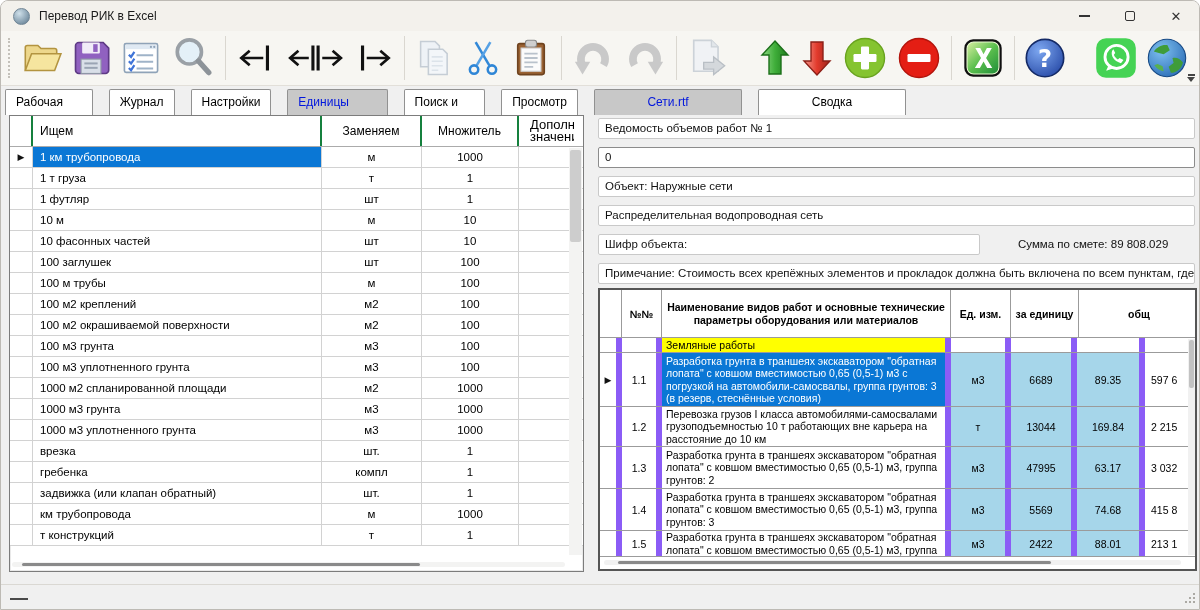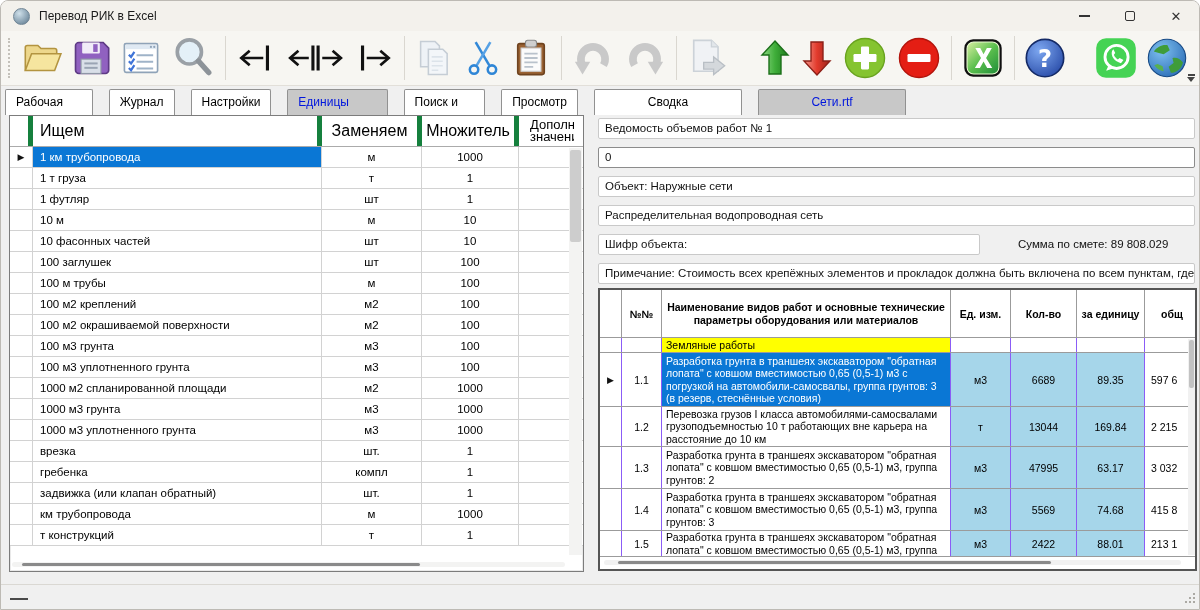--- a/index.html
+++ b/index.html
@@ -40,21 +40,21 @@
   .left-tab-bar{left:4px;top:3px;}
   .right-tab-bar{left:0;top:3px;}
   .tab{background:#fff;border:1px solid #919191;border-bottom:none;height:26px;line-height:25px;
     padding:0 10px;font-size:12px;margin-right:16px;border-radius:2px 2px 0 0;color:#000;}
   .tab.sel-tab{background:#c8c8c8;color:#0016dd;}
   .tab.wide{width:148px;text-align:center;padding:0;}
   
   .lt-frame{position:absolute;left:8px;top:29px;width:575px;height:457px;background:#fff;
     border:1px solid #7c7c7c;box-shadow:inset 0 0 0 1px #e9e9e9;}
   .lt-header{display:flex;height:31px;border-bottom:1px solid #ababab;background:#fff;}
-  .lh{font-size:16px;display:flex;align-items:center;padding:0 8px;border-right:5px solid #15803d;overflow:hidden;}
+  .lh{font-size:12px;display:flex;align-items:center;padding:0 8px;border-right:2px solid #15803d;overflow:hidden;}
   .lt-body{position:relative;}
   .lrow{display:flex;height:21px;border-bottom:1px solid #d2d2d2;background:#fff;}
   .lc{font-size:11.5px;display:flex;align-items:center;border-right:1px solid #d2d2d2;overflow:hidden;white-space:nowrap;}
   .col-m{width:23px;flex:0 0 auto;justify-content:center;}
   .col-f{width:289px;flex:0 0 auto;padding:0 7px;}
   .col-r{width:100px;flex:0 0 auto;justify-content:center;}
   .col-x{width:97px;flex:0 0 auto;justify-content:center;}
   .col-e{width:48px;flex:0 0 auto;border-right:none;}
   .lh.col-e{font-size:13px;line-height:12px;padding:0 4px;white-space:normal;margin-left:7px;}
   .selcell{background:#0a77d5;color:#fff;}
@@ -67,21 +67,21 @@
   .fieldbox{position:absolute;height:21px;background:#fff;border:1px solid #c9c9c9;border-radius:2px;
     font-size:11.5px;line-height:19px;padding:0 6px;overflow:hidden;white-space:nowrap;color:#111;}
   .fieldbox.strong{border-color:#8c8c8c;}
   .sum-label{position:absolute;font-size:11.5px;line-height:21px;color:#111;white-space:nowrap;}
   
   .rt-frame{position:absolute;left:4px;top:202px;width:599px;height:283px;background:#fff;border:2px solid #555;}
   .rt-header{display:flex;height:48px;border-bottom:1px solid #9b9b9b;background:#fff;}
   .rh{font-size:10.5px;font-weight:bold;display:flex;align-items:center;justify-content:center;text-align:center;
      border-right:1px solid #9b9b9b;overflow:hidden;line-height:12px;padding:0 2px;}
   .rrow{display:flex;border-bottom:1px solid #9b9b9b;background:#fff;}
-  .rc{border-right:1px solid #8b5cf6;overflow:hidden;font-size:10.5px;display:flex;align-items:center;}
+  .rc{border-right:6px solid #8b5cf6;overflow:hidden;font-size:10.5px;display:flex;align-items:center;}
   .rcol-m{width:22px;flex:0 0 auto;justify-content:center;}
   .rcol-n{width:40px;flex:0 0 auto;justify-content:center;}
   .rcol-name{width:289px;flex:0 0 auto;padding:1px 4px;line-height:12.5px;align-items:center;}
   .rcol-name .inner{display:block;width:100%;}
   .rcol-u{width:60px;flex:0 0 auto;justify-content:center;}
   .rcol-q{width:66px;flex:0 0 auto;justify-content:center;}
   .rcol-p{width:68px;flex:0 0 auto;justify-content:center;}
   .rcol-t{flex:1 1 auto;border-right:none;padding-left:6px;white-space:nowrap;}
   .bluecell{background:#a6d6ea;}
   .yellowcell{background:#ffff00;}
@@ -522,39 +522,38 @@
           <div class="lt-vthumb"></div>
         </div>
         <div class="lt-hscroll">
           <div class="lt-hthumb"></div>
         </div>
       </div>
     </div>
 
     <div class="right-panel">
       <div class="tab-bar right-tab-bar">
+          <div class="tab sel-tab wide">Сети.rtf</div>
           <div class="tab wide">Сводка</div>
-          <div class="tab sel-tab wide">Сети.rtf</div>
         </div>
 
       <div class="fieldbox" style="left:4px;top:32px;width:597px;">Ведомость объемов работ № 1</div>
       <div class="fieldbox strong" style="left:4px;top:61px;width:597px;">0</div>
       <div class="fieldbox" style="left:4px;top:119px;width:597px;">Распределительная водопроводная сеть</div>
       <div class="fieldbox" style="left:4px;top:90px;width:597px;">Объект: Наружные сети</div>
       <div class="fieldbox" style="left:4px;top:148px;width:382px;">Шифр объекта:</div>
       <div class="sum-label" style="left:424px;top:148px;">Сумма по смете: 89 808.029</div>
       <div class="fieldbox" style="left:4px;top:177px;width:597px;">Примечание: Стоимость всех крепёжных элементов и прокладок должна быть включена по всем пунктам, где требу</div>
 
       <div class="rt-frame">
         <div class="rt-header">
           <div class="rh rcol-m"></div>
           <div class="rh rcol-n">№№</div>
           <div class="rh rcol-name">Наименование видов работ и основные технические параметры оборудования или материалов</div>
           <div class="rh rcol-u">Ед. изм.</div>
-          <div class="rh rcol-q">Кол-во</div>
           <div class="rh rcol-p">за единицу</div>
           <div class="rh rcol-t">общ</div>
         </div>
         <div>
             <div class="rrow" style="height: 15px;">
               <div class="rc rcol-m"></div>
               <div class="rc rcol-n"></div>
               <div class="rc rcol-name yellowcell">Земляные работы</div>
               <div class="rc rcol-u"></div>
               <div class="rc rcol-q"></div>

